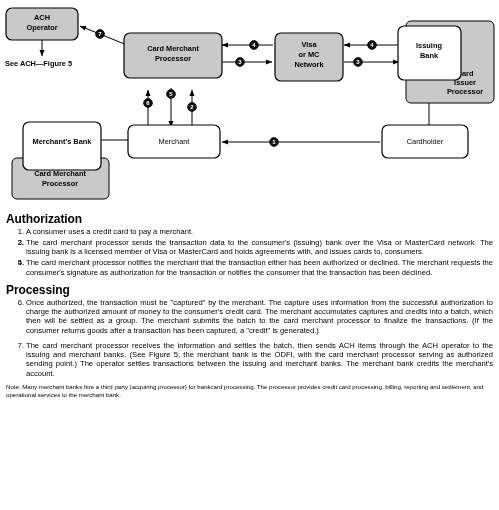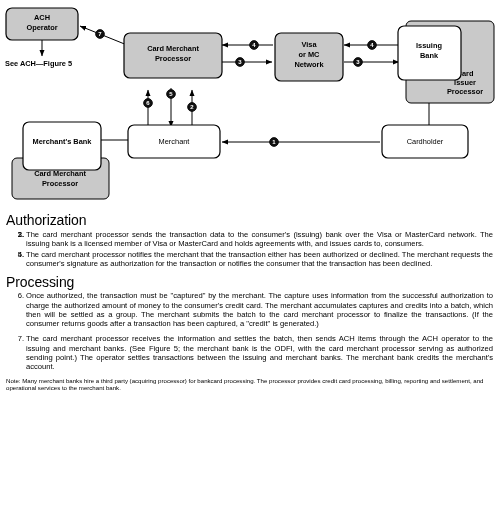--- a/index.html
+++ b/index.html
@@ -26,21 +26,21 @@
   .badge-txt{
     font-family:"Liberation Sans", sans-serif;
     font-weight:bold;font-size:6px;fill:#ffffff;text-anchor:middle;
   }
 
   #textblock{
     position:absolute;left:0;top:212px;width:499px;
     padding:0 6px 0 6px;box-sizing:border-box;
   }
   h2.section{
-    font-size:14px;font-weight:normal;margin:0 0 1px 0;padding:0;
+    font-size:12px;font-weight:bold;margin:0 0 1px 0;padding:0;
     letter-spacing:-0.1px;
   }
   .spacer-sm{height:4px;}
   ol.steps{
     list-style:none;margin:0 0 0 0;padding:0;
   }
   ol.steps li{
     position:relative;padding-left:20px;margin-bottom:1.5px;
     font-size:7.6px;line-height:9.4px;text-align:justify;
     text-justify:inter-word;
@@ -193,20 +193,21 @@
     </g>
   </svg>
 </div>
 
 <div id="textblock">
 
   <h2 class="section">Authorization</h2>
   <ol class="steps">
     <li>
       <span class="num">1.</span>
+      <span>A consumer uses a credit card to pay a merchant.</span>
     </li>
     <li>
       <span class="num">2.</span>
     </li>
     <li>
       <span class="num">3.</span>
       <span>The card merchant processor sends the transaction data to the consumer's (issuing) bank over the Visa or MasterCard network. The issuing bank is a licensed member of Visa or MasterCard and holds agreements with, and issues cards to, consumers.</span>
     </li>
     <li>
       <span class="num">4.</span>

